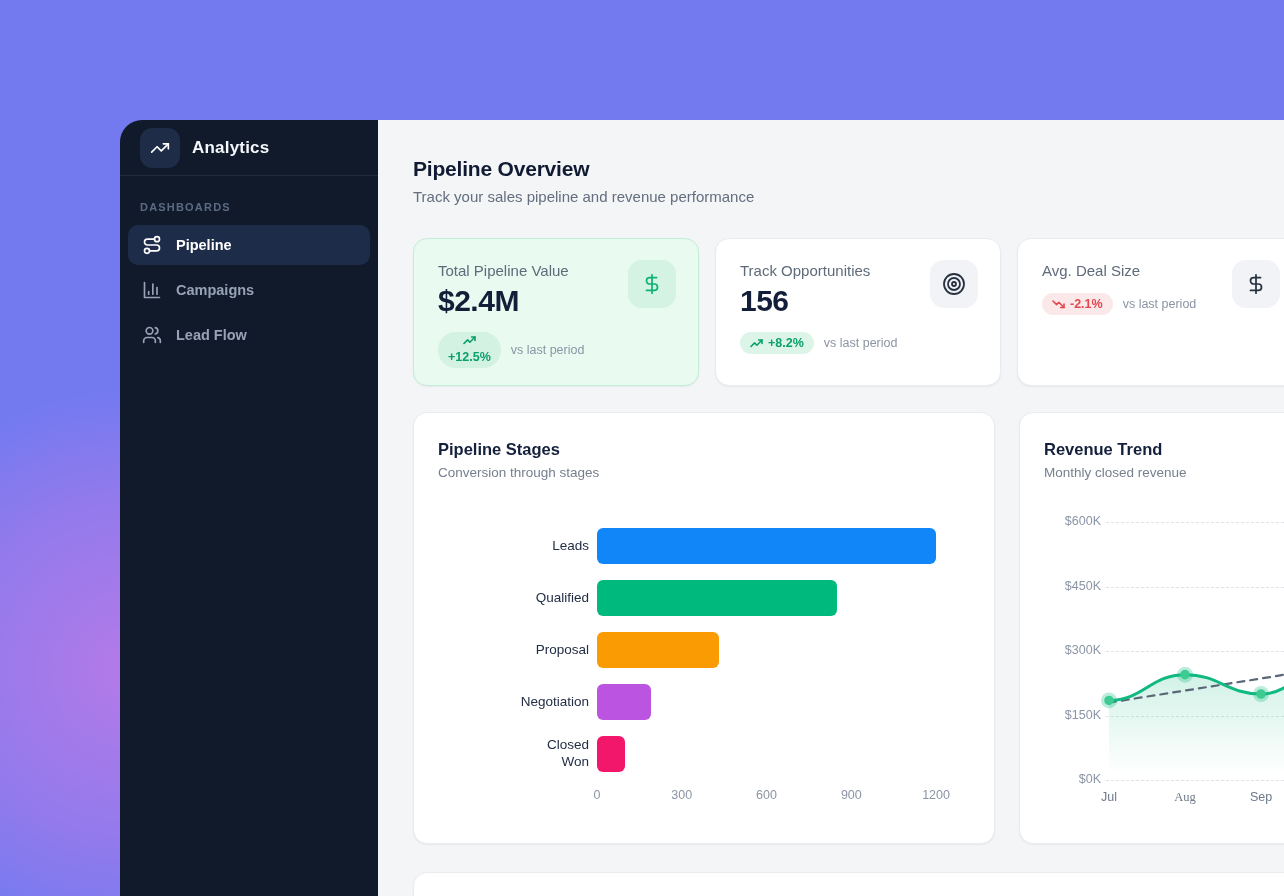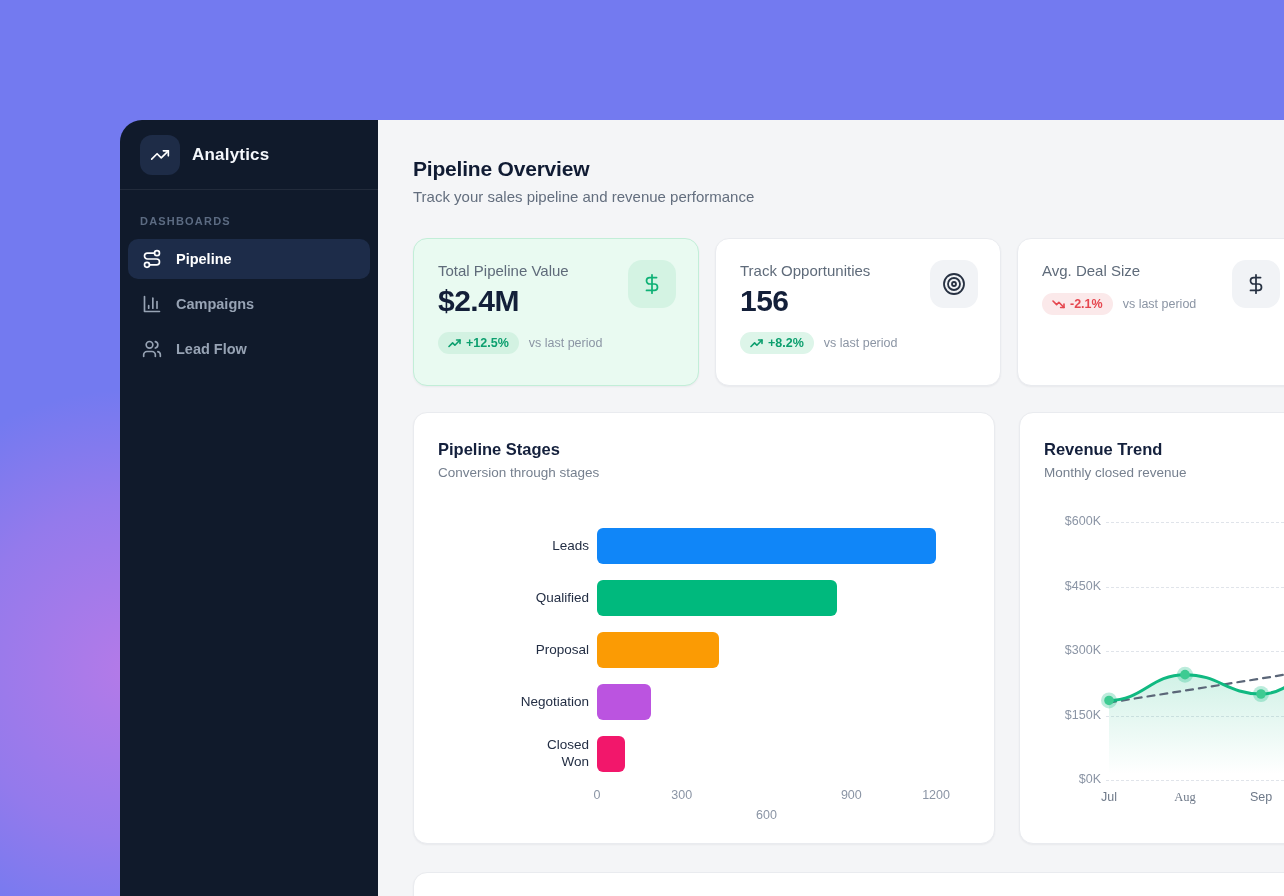--- a/index.html
+++ b/index.html
@@ -15,21 +15,21 @@
     border-radius:50%; pointer-events:none;
     background:radial-gradient(circle, rgba(187,122,231,0.9) 0%, rgba(187,122,231,0.45) 38%, rgba(187,122,231,0) 64%);
   }
   .window {
     position:absolute; left:120px; top:120px; width:1164px; height:776px;
     display:flex; overflow:hidden; border-radius:22px 0 0 0;
   }
   
   .sidebar { flex:0 0 258px; width:258px; background:#101a2b; color:#fff; }
   .logo-row {
-    display:flex; align-items:center; gap:12px; height:70px; padding:0 20px;
+    display:flex; align-items:center; gap:12px; height:56px; padding:0 20px;
     border-bottom:1px solid rgba(255,255,255,0.08);
   }
   .logo-tile {
     width:40px; height:40px; border-radius:12px; background:#1e2c47;
     display:flex; align-items:center; justify-content:center; color:#fff;
   }
   .app-name { font-size:17px; font-weight:700; letter-spacing:.2px; color:#f4f7fb; }
   .side-section-label {
     margin:25px 20px 0; font-size:11px; font-weight:700; letter-spacing:1.2px; color:#5c6b82;
   }
@@ -55,21 +55,21 @@
   .kpi { position:relative; height:148px; padding:23px 24px; }
   .kpi.highlight { background:#e9faf1; border-color:#c2eed8; }
   .kpi-label { font-size:15px; color:#5f6b7a; }
   .kpi-value { margin-top:5px; font-size:30px; font-weight:800; color:#131f39; letter-spacing:-.5px; }
   .kpi-foot { display:flex; align-items:center; gap:10px; margin-top:14px; }
   .badge {
     display:inline-flex; align-items:center; gap:5px; padding:4px 10px;
     border-radius:999px; font-size:12.5px; font-weight:700;
   }
   .badge.up { color:#0c9f6e; background:#ddf5e9; }
-  .kpi.highlight .badge.up { background:#d3f2e2; }
+  .kpi.highlight .badge.up { background:#d3f2e2;flex-direction:column; }
   .badge.down { color:#e5474f; background:#fbe9ea; }
   .kpi-compare { font-size:12.5px; color:#8b95a4; }
   .kpi-icon-tile {
     position:absolute; top:21px; right:22px; width:48px; height:48px; border-radius:14px;
     background:#f1f3f6; display:flex; align-items:center; justify-content:center; color:#273142;
   }
   .kpi.highlight .kpi-icon-tile { background:#d4f3e3; color:#0fb176; }
   
   .charts-row { display:grid; grid-template-columns:582px 284px; gap:24px; margin-top:26px; }
   .chart-card { height:432px; padding:26px 24px; position:relative; }
@@ -270,21 +270,21 @@
                 <div class="stage-label">Closed
 Won</div>
                 <div class="stage-track">
                   <div class="stage-bar" style="width: 7.57576%; background: rgb(242, 23, 107);"></div>
                 </div>
               </div>
             </div>
           <div class="stage-axis">
               <span class="stage-tick" style="left: 0%;">0</span>
               <span class="stage-tick" style="left: 22.7273%;">300</span>
-              <span class="stage-tick" style="left: 45.4545%; margin-top: 20px;">600</span>
+              <span class="stage-tick" style="left: 45.4545%;">600</span>
               <span class="stage-tick" style="left: 68.1818%;">900</span>
               <span class="stage-tick" style="left: 90.9091%;">1200</span>
             </div>
         </div>
 
         <div class="card chart-card">
           <div class="chart-title">Revenue Trend</div>
           <div class="chart-subtitle">Monthly closed revenue</div>
           <div class="rev-chart">
               <div class="grid-row" style="top: 0px;">

